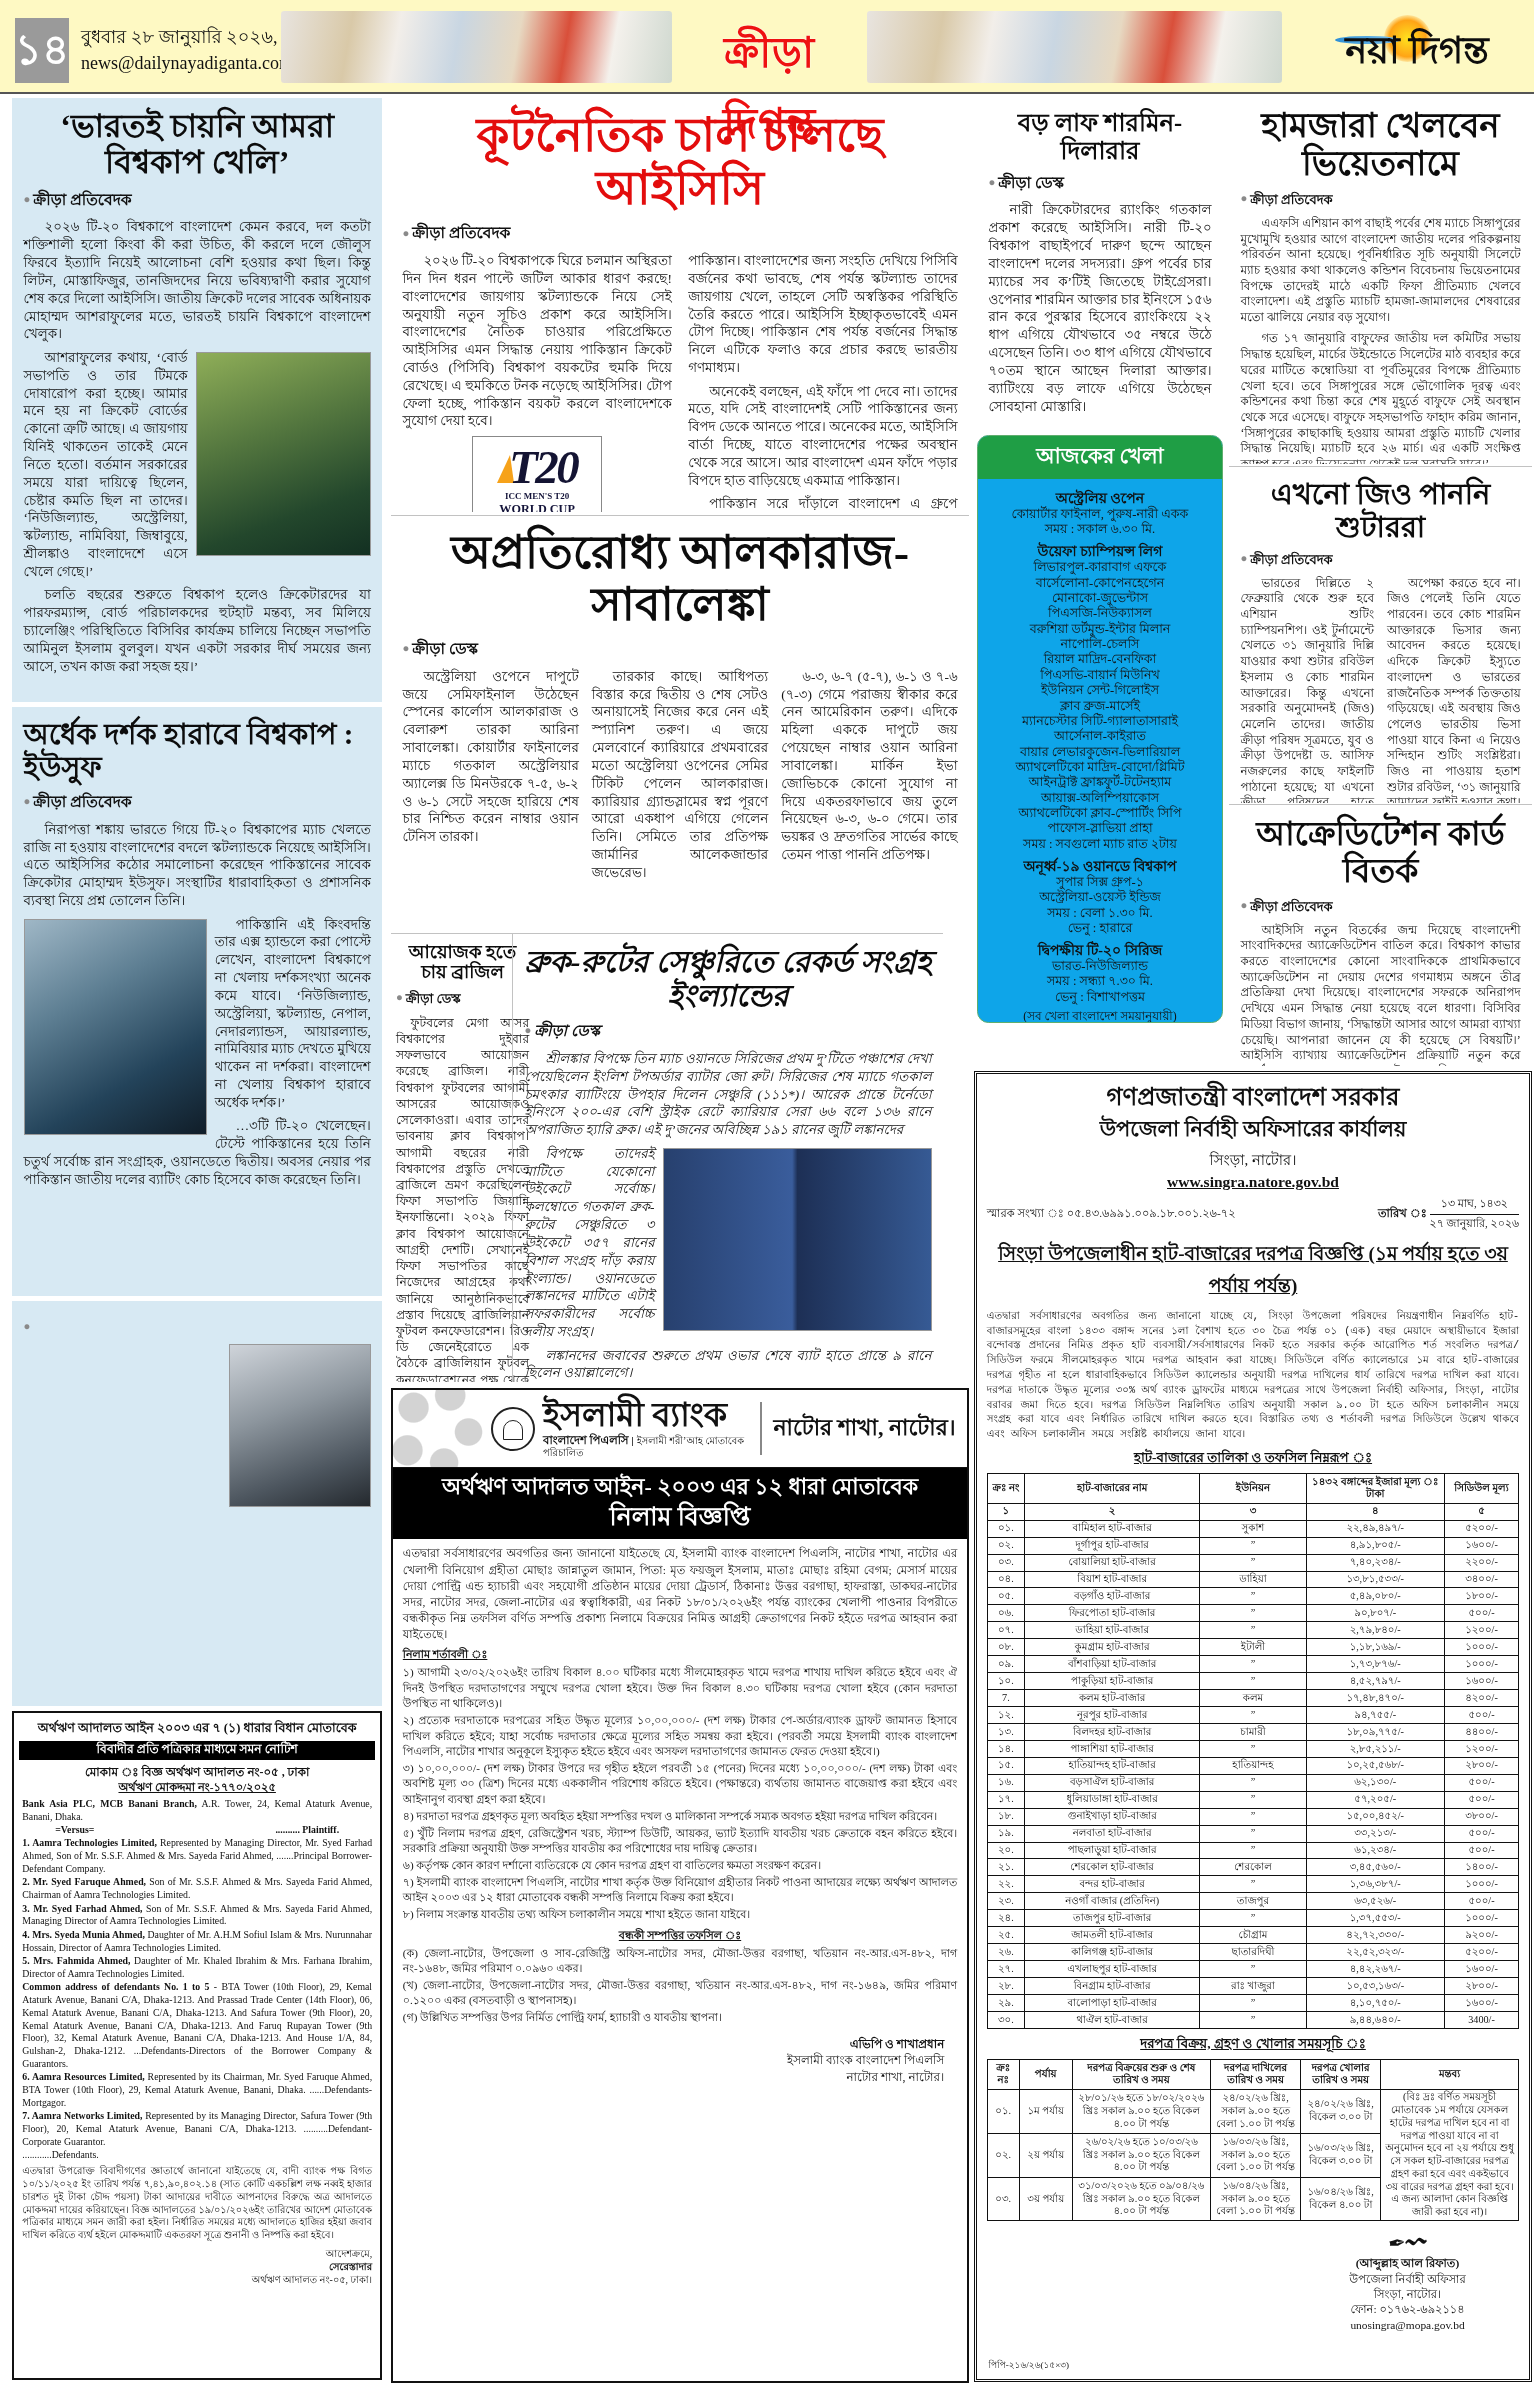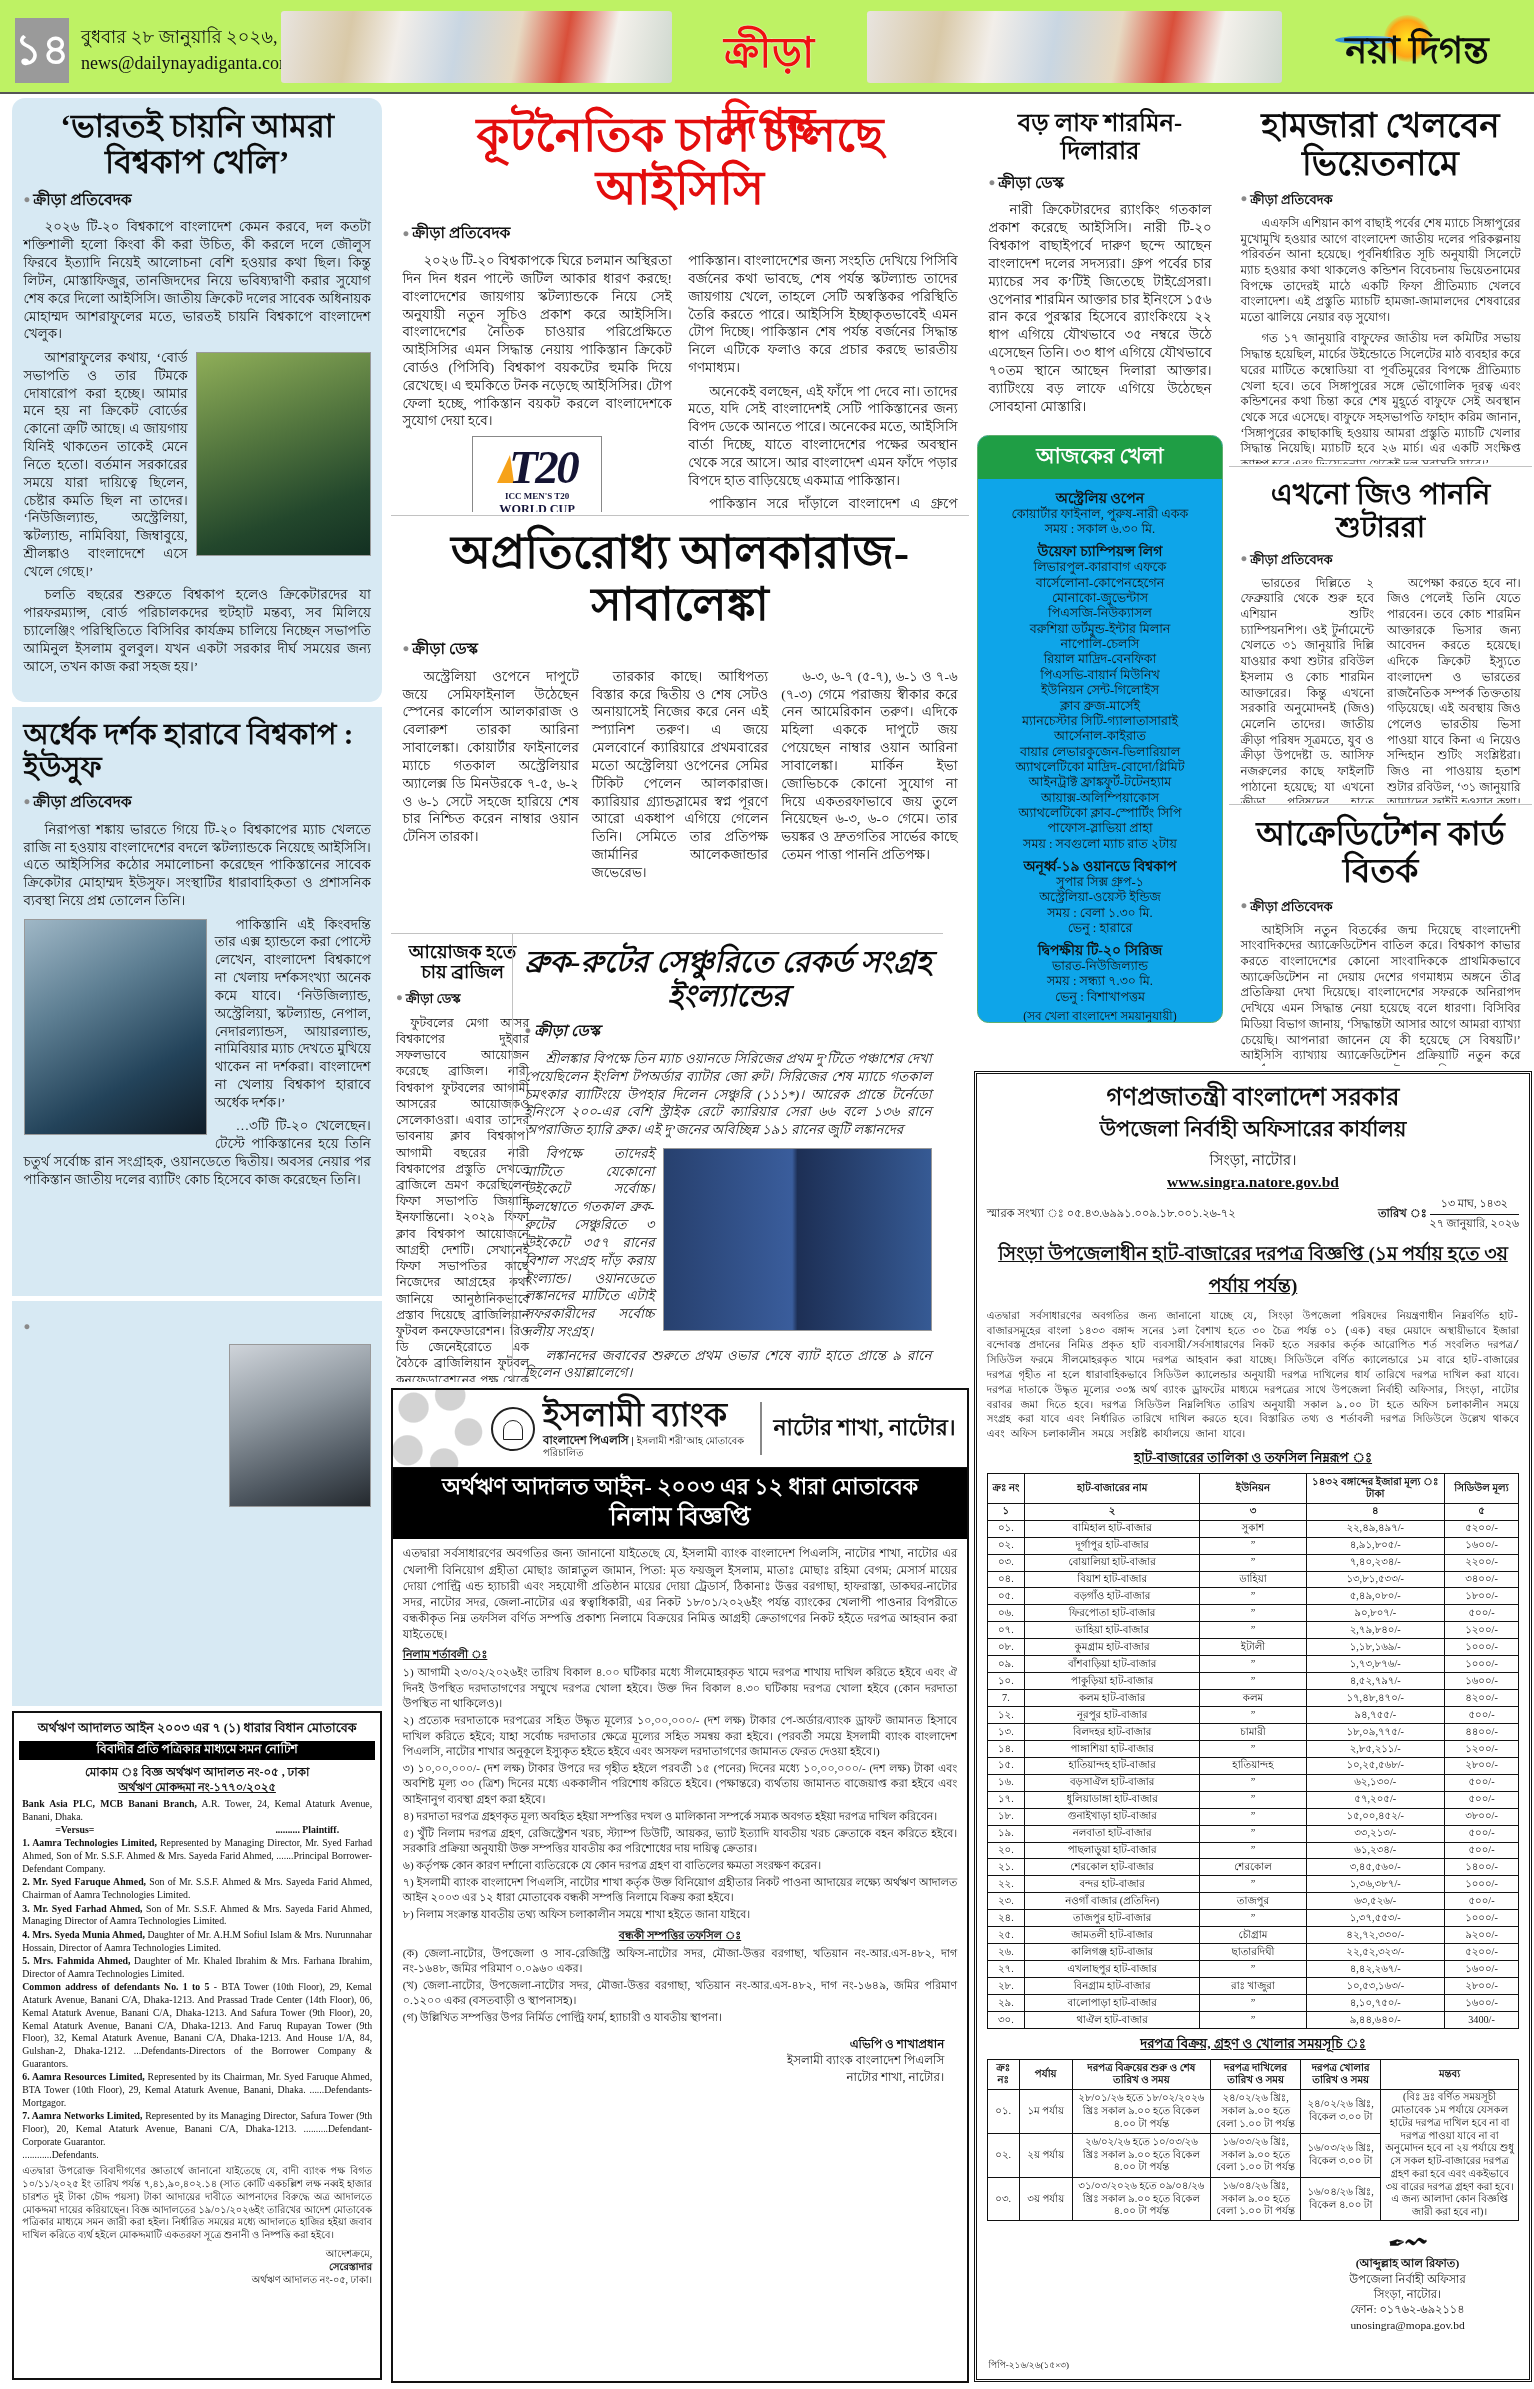--- a/index.html
+++ b/index.html
@@ -1,21 +1,21 @@
 <!DOCTYPE html>
 <html style="font-size:13px"><head>
 <meta charset="utf-8">
 <style>
   html,body{margin:0;padding:0;background:#e8e8e8;}
   *{box-sizing:border-box;}
   body{font-family:"Liberation Serif","DejaVu Serif",serif;color:#111;}
   #page{position:relative;width:1535px;height:2389px;background:#ffffff;margin:0 auto;overflow:hidden;}
   .abs{position:absolute;}
   
-  #hdr{position:absolute;left:0;top:0;width:1535px;height:94px;border-bottom:2.4px solid #555;background:#bef264;}
+  #hdr{position:absolute;left:0;top:0;width:1535px;height:94px;border-bottom:2.4px solid #555;background:#fef9c3;}
   #pgnum{position:absolute;left:14.7px;top:18px;width:54px;height:65px;background:#9a9a9a;color:#fff;font-size:42px;font-weight:bold;text-align:center;line-height:65px;}
   #dateblock{position:absolute;left:81px;top:24.4px;font-size:18px;line-height:1.45;}
   .collage{background:linear-gradient(100deg,#e8e4df 0%,#d9c9a8 18%,#f2eee9 30%,#c9d6e2 45%,#e7d9c2 60%,#d94f3a 72%,#f4f1ec 84%,#cfd8cf 100%);border-radius:3.3px;}
   #masthead{position:absolute;left:676px;top:19.5px;width:187px;text-align:center;font-size:42px;font-weight:bold;color:#ee1111;letter-spacing:0.8px;text-shadow:0 0 1.6px #fff,0 0 0.8px #fff;}
   #brand{position:absolute;left:1315px;top:21px;width:204px;text-align:center;font-size:37px;font-weight:bold;color:#0d0d0d;}
   #brandsun{position:absolute;left:1384px;top:14.7px;width:47px;height:47px;border-radius:50%;background:radial-gradient(circle,#ffe21f 0%,#ffa416 55%,rgba(255,164,22,0) 75%);}
   #brandwave{position:absolute;left:1335px;top:36px;width:65px;height:8.1px;border-radius:50%;background:linear-gradient(90deg,#2d8fd5,#7fc3ee);}
   
   .art{position:absolute;overflow:hidden;padding:9.8px 11.4px;}
   .tint{background:#d7e9f3;}
@@ -104,21 +104,21 @@
       <div style="cursor:pointer;">news@dailynayadiganta.com</div>
     </div>
     <div class="abs collage" style="left:281px;top:11.4px;width:391px;height:72px;"></div>
     <div id="masthead">ক্রীড়া দিগন্ত</div>
     <div class="abs collage" style="left:867px;top:11.4px;width:415px;height:72px;"></div>
     <div id="brandsun"></div>
     <div id="brandwave"></div>
     <div id="brand">নয়া দিগন্ত</div>
   </div>
 
-  <div class="art tint" style="left:12.2px;top:98px;width:370px;height:604px;border-radius:13px;">
+  <div class="art tint" style="left:12.2px;top:98px;width:370px;height:604px;">
     <div class="hl" style="font-size:32px;text-align:center;">‘ভারতই চায়নি আমরা বিশ্বকাপ খেলি’</div>
     <div class="by">ক্রীড়া প্রতিবেদক</div>
     <div class="bd">
       <p>২০২৬ টি-২০ বিশ্বকাপে বাংলাদেশ কেমন করবে, দল কতটা শক্তিশালী হলো কিংবা কী করা উচিত, কী করলে দলে জৌলুস ফিরবে ইত্যাদি নিয়েই আলোচনা বেশি হওয়ার কথা ছিল। কিন্তু লিটন, মোস্তাফিজুর, তানজিদদের নিয়ে ভবিষ্যদ্বাণী করার সুযোগ শেষ করে দিলো আইসিসি। জাতীয় ক্রিকেট দলের সাবেক অধিনায়ক মোহাম্মদ আশরাফুলের মতে, ভারতই চায়নি বিশ্বকাপে বাংলাদেশ খেলুক।</p>
       <div class="photo ph-r" style="width:175px;height:204px;background:linear-gradient(160deg,#8fae58 0%,#54773f 40%,#23472c 75%,#133022 100%);"></div>
       <p>আশরাফুলের কথায়, ‘বোর্ড সভাপতি ও তার টিমকে দোষারোপ করা হচ্ছে। আমার মনে হয় না ক্রিকেট বোর্ডের কোনো ত্রুটি আছে। এ জায়গায় যিনিই থাকতেন তাকেই মেনে নিতে হতো। বর্তমান সরকারের সময়ে যারা দায়িত্বে ছিলেন, চেষ্টার কমতি ছিল না তাদের। ‘নিউজিল্যান্ড, অস্ট্রেলিয়া, স্কটল্যান্ড, নামিবিয়া, জিম্বাবুয়ে, শ্রীলঙ্কাও বাংলাদেশে এসে খেলে গেছে।’</p>
       <p>চলতি বছরের শুরুতে বিশ্বকাপ হলেও ক্রিকেটারদের যা পারফরম্যান্স, বোর্ড পরিচালকদের হুটহাট মন্তব্য, সব মিলিয়ে চ্যালেঞ্জিং পরিস্থিতিতে বিসিবির কার্যক্রম চালিয়ে নিচ্ছেন সভাপতি আমিনুল ইসলাম বুলবুল। যখন একটা সরকার দীর্ঘ সময়ের জন্য আসে, তখন কাজ করা সহজ হয়।’</p>
     </div>
   </div>
 

